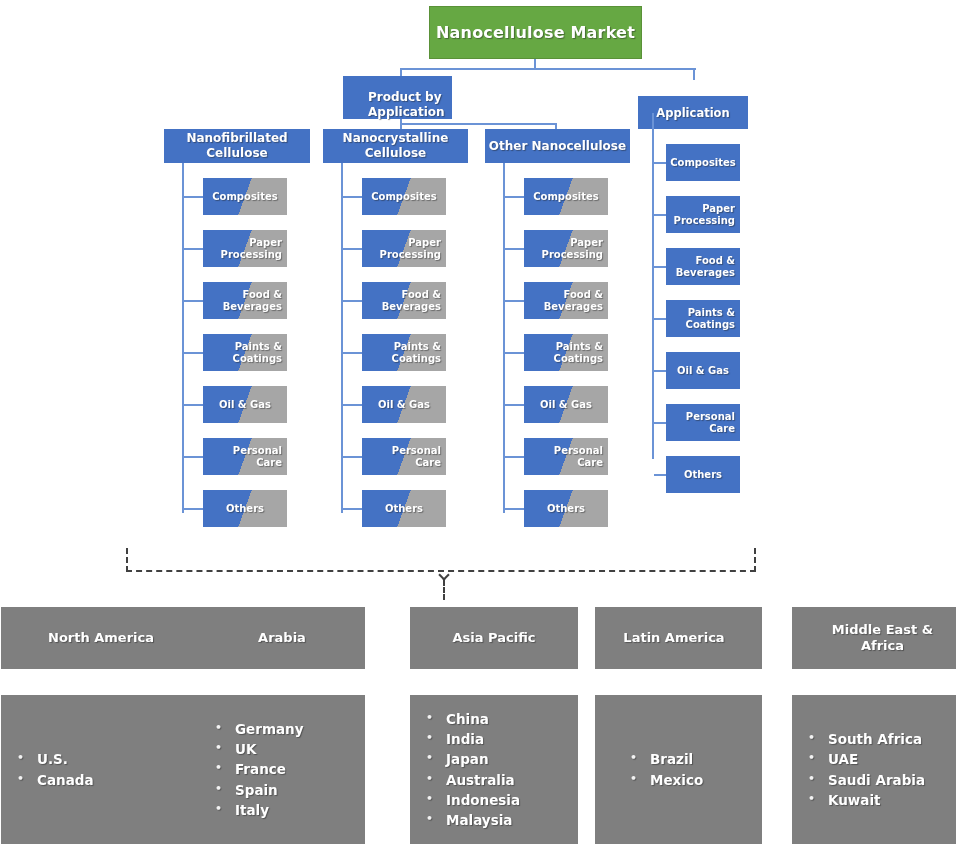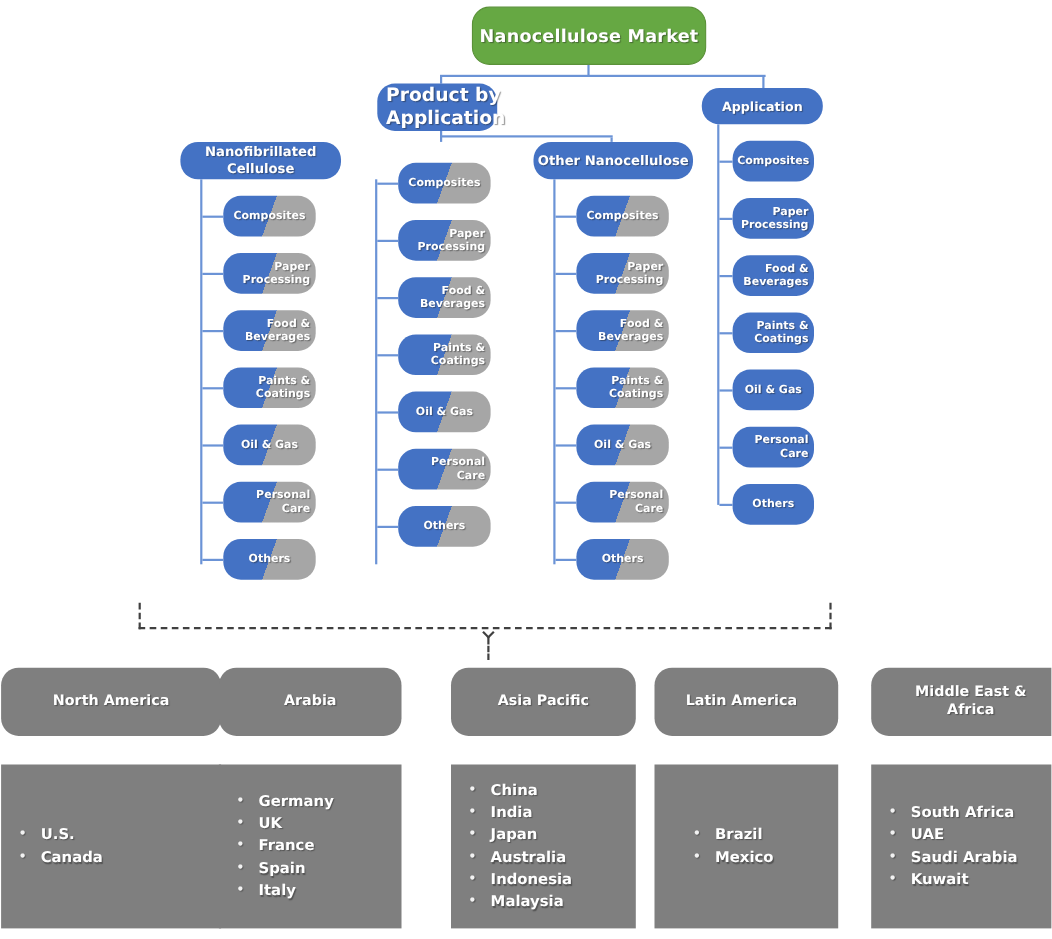--- a/index.html
+++ b/index.html
@@ -1,41 +1,41 @@
 <!DOCTYPE html>
 <html><head>
 <meta charset="utf-8">
 <style>
   html,body{margin:0;padding:0;background:#fff;}
   .canvas{
     position:relative;width:956px;height:854px;background:#fff;overflow:hidden;
     font-family:"DejaVu Sans","Liberation Sans",sans-serif;font-weight:bold;
   }
   .canvas *{box-sizing:border-box;}
-  .whitetext{color:#fff;text-shadow:1px 1px 1px rgba(30,30,30,.45);border-radius:16px;}
+  .whitetext{color:#fff;text-shadow:1px 1px 1px rgba(30,30,30,.45);}
 
   
   .root-box{
     position:absolute;left:429px;top:6px;width:213px;height:53px;
     background:#66A843;border:1px solid #5a9138;
     display:flex;align-items:center;justify-content:center;
     font-size:16px;letter-spacing:.2px;
   }
 
   
   .blue{background:#4472C4;}
   .product-box{
     position:absolute;left:343px;top:76px;width:109px;height:43px;
-    display:flex;align-items:center;font-size:17px;line-height:1.2;
-    padding-left:8px;
+    display:flex;align-items:flex-end;font-size:12px;line-height:1.2;
+    padding-left:25px;
   }
   .app-col{position:absolute;left:638px;top:80px;width:110px;}
   .app-header{
     height:33px;display:flex;align-items:center;justify-content:center;
-    font-size:11.5px;text-align:center;
+    font-size:11.5px;text-align:center;margin-top:16px;
   }
 
   
   .col{position:absolute;top:129px;}
   .col-1{left:164px;width:146px;}
   .col-2{left:323px;width:145px;}
   .col-3{left:485px;width:145px;}
   .col-header{
     height:34px;display:flex;align-items:center;justify-content:center;
     text-align:center;font-size:12px;line-height:1.25;
@@ -141,20 +141,23 @@
     <div class="leaf split whitetext">
         <span>Personal Care</span>
       </div>
     <div class="leaf split whitetext">
         <span>Others</span>
       </div>
   </div>
 
   <div class="col col-2">
     <div class="spine"></div>
+    <div class="col-header blue whitetext">
+      <span>Nanocrystalline Cellulose</span>
+    </div>
     <div class="leaf split whitetext">
         <span>Composites</span>
       </div>
     <div class="leaf split whitetext">
         <span>Paper Processing</span>
       </div>
     <div class="leaf split whitetext">
         <span>Food &amp; Beverages</span>
       </div>
     <div class="leaf split whitetext">

